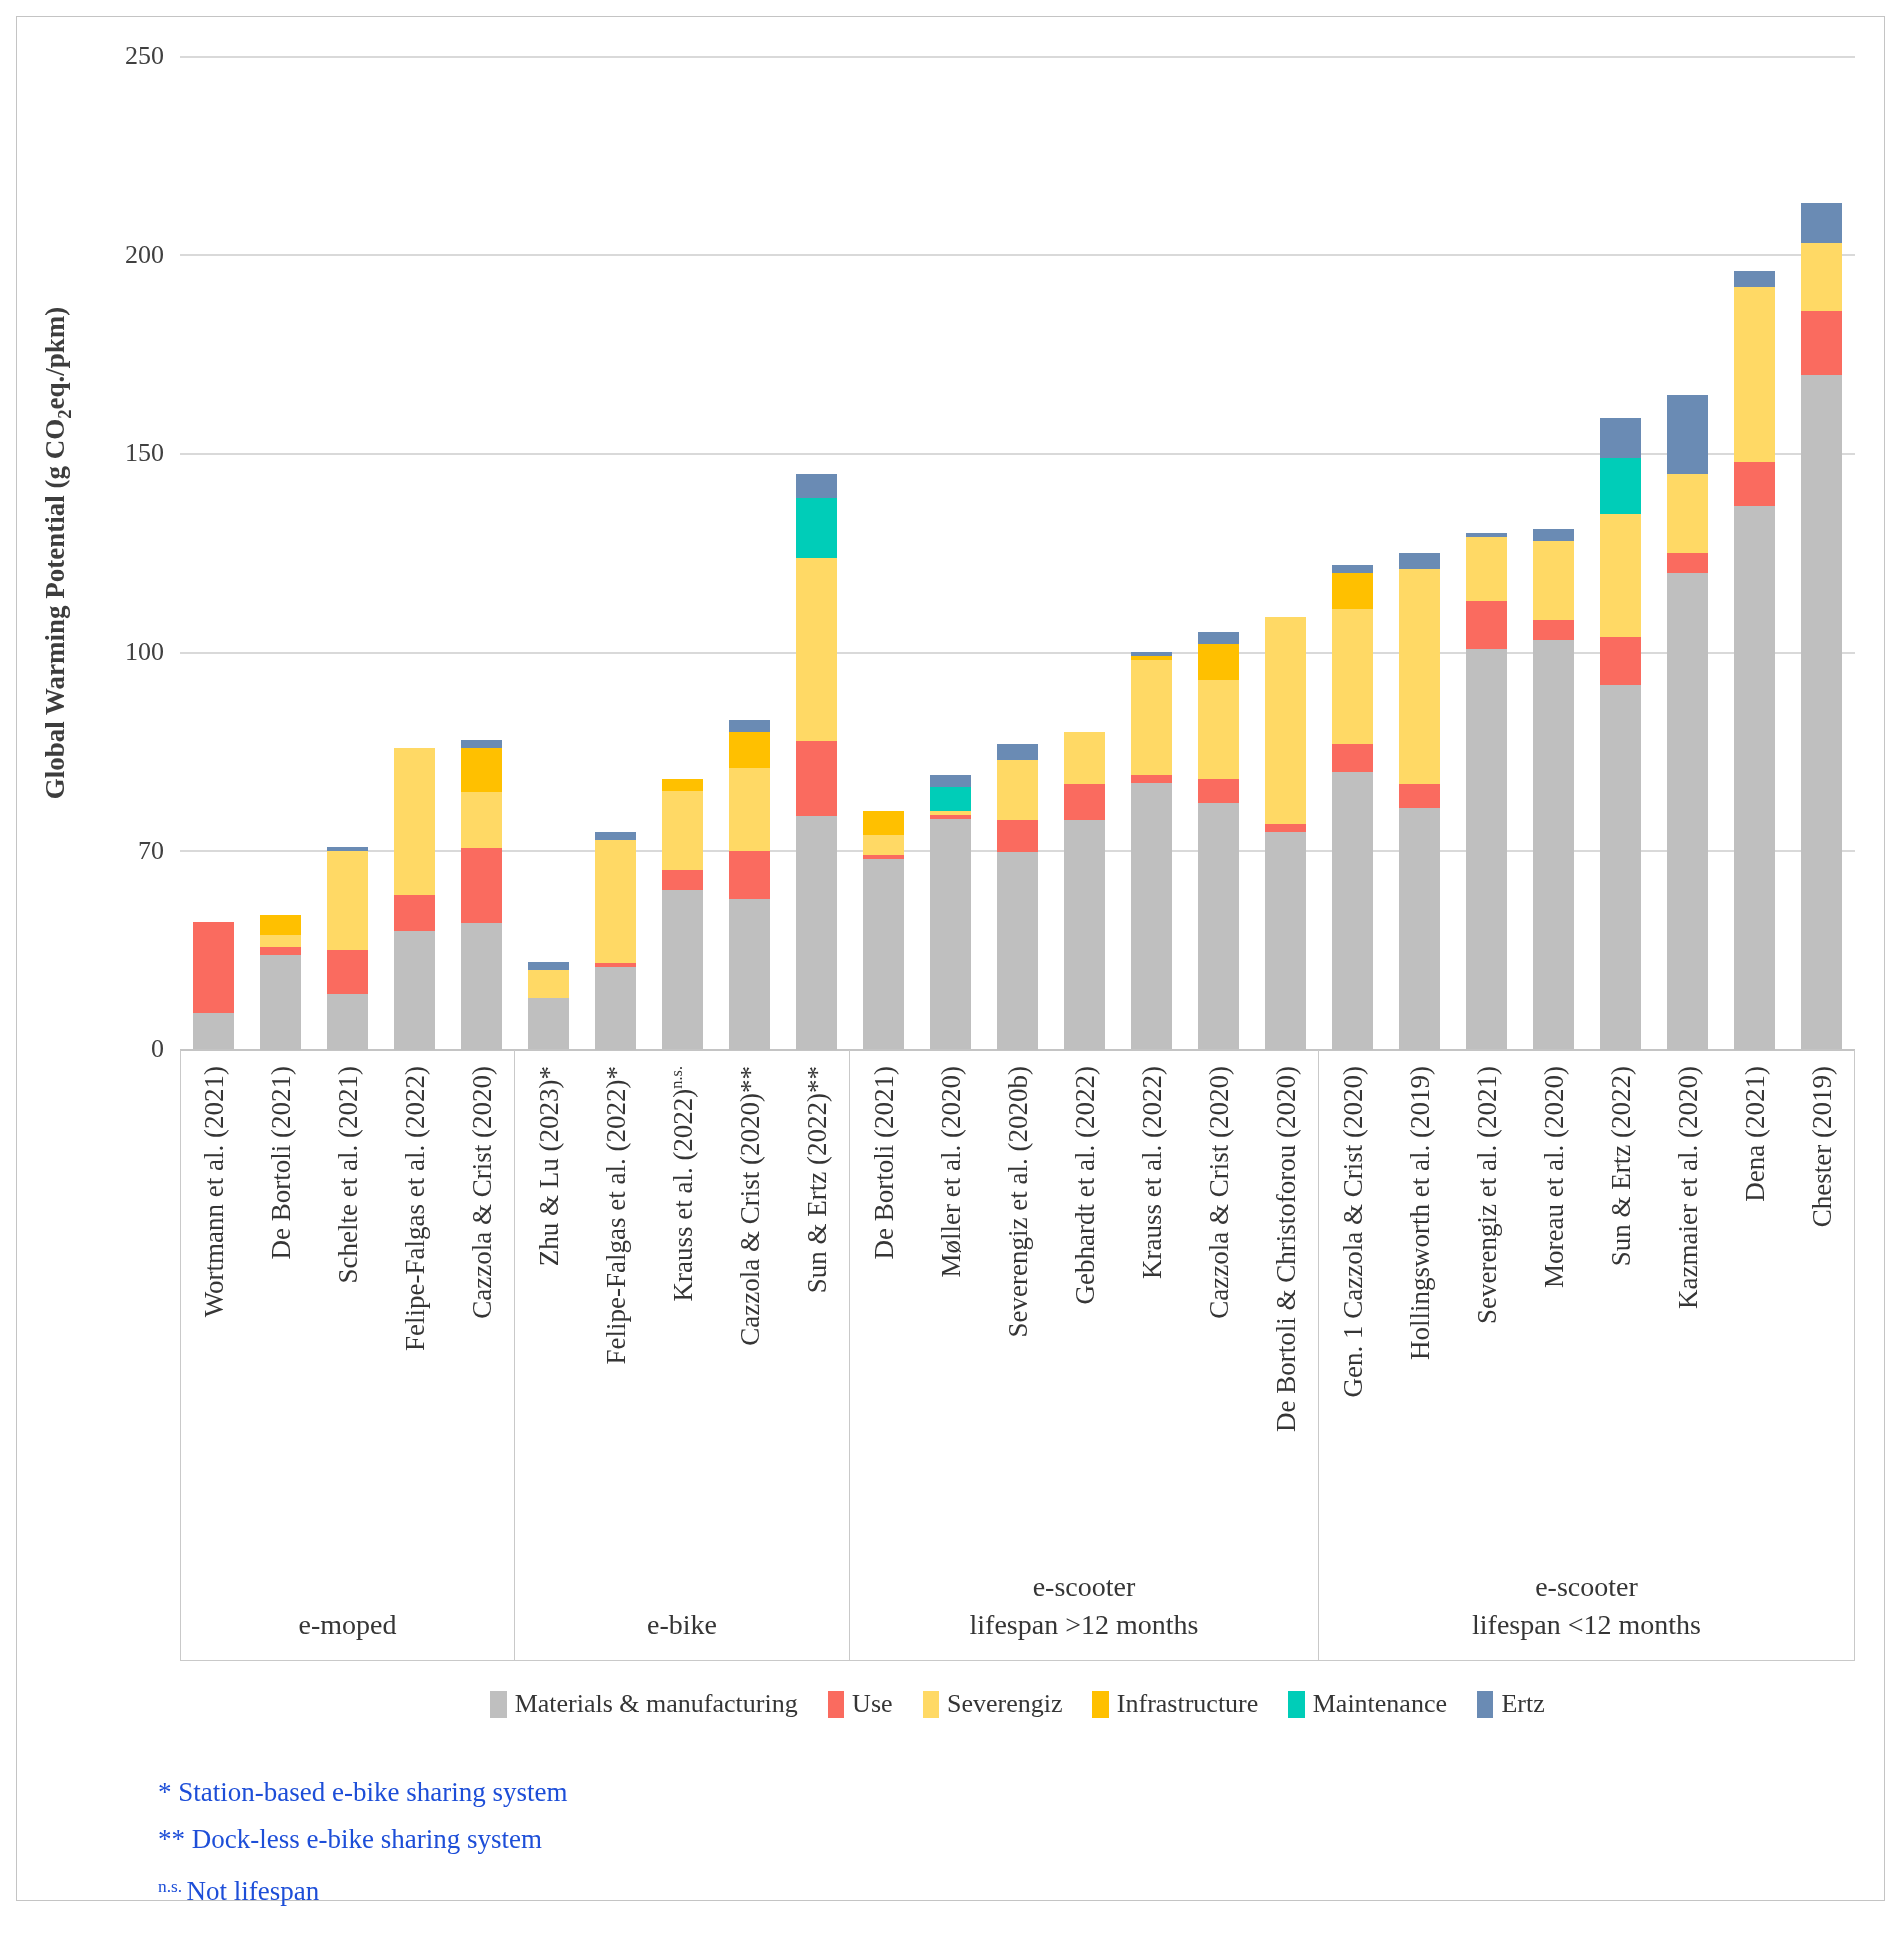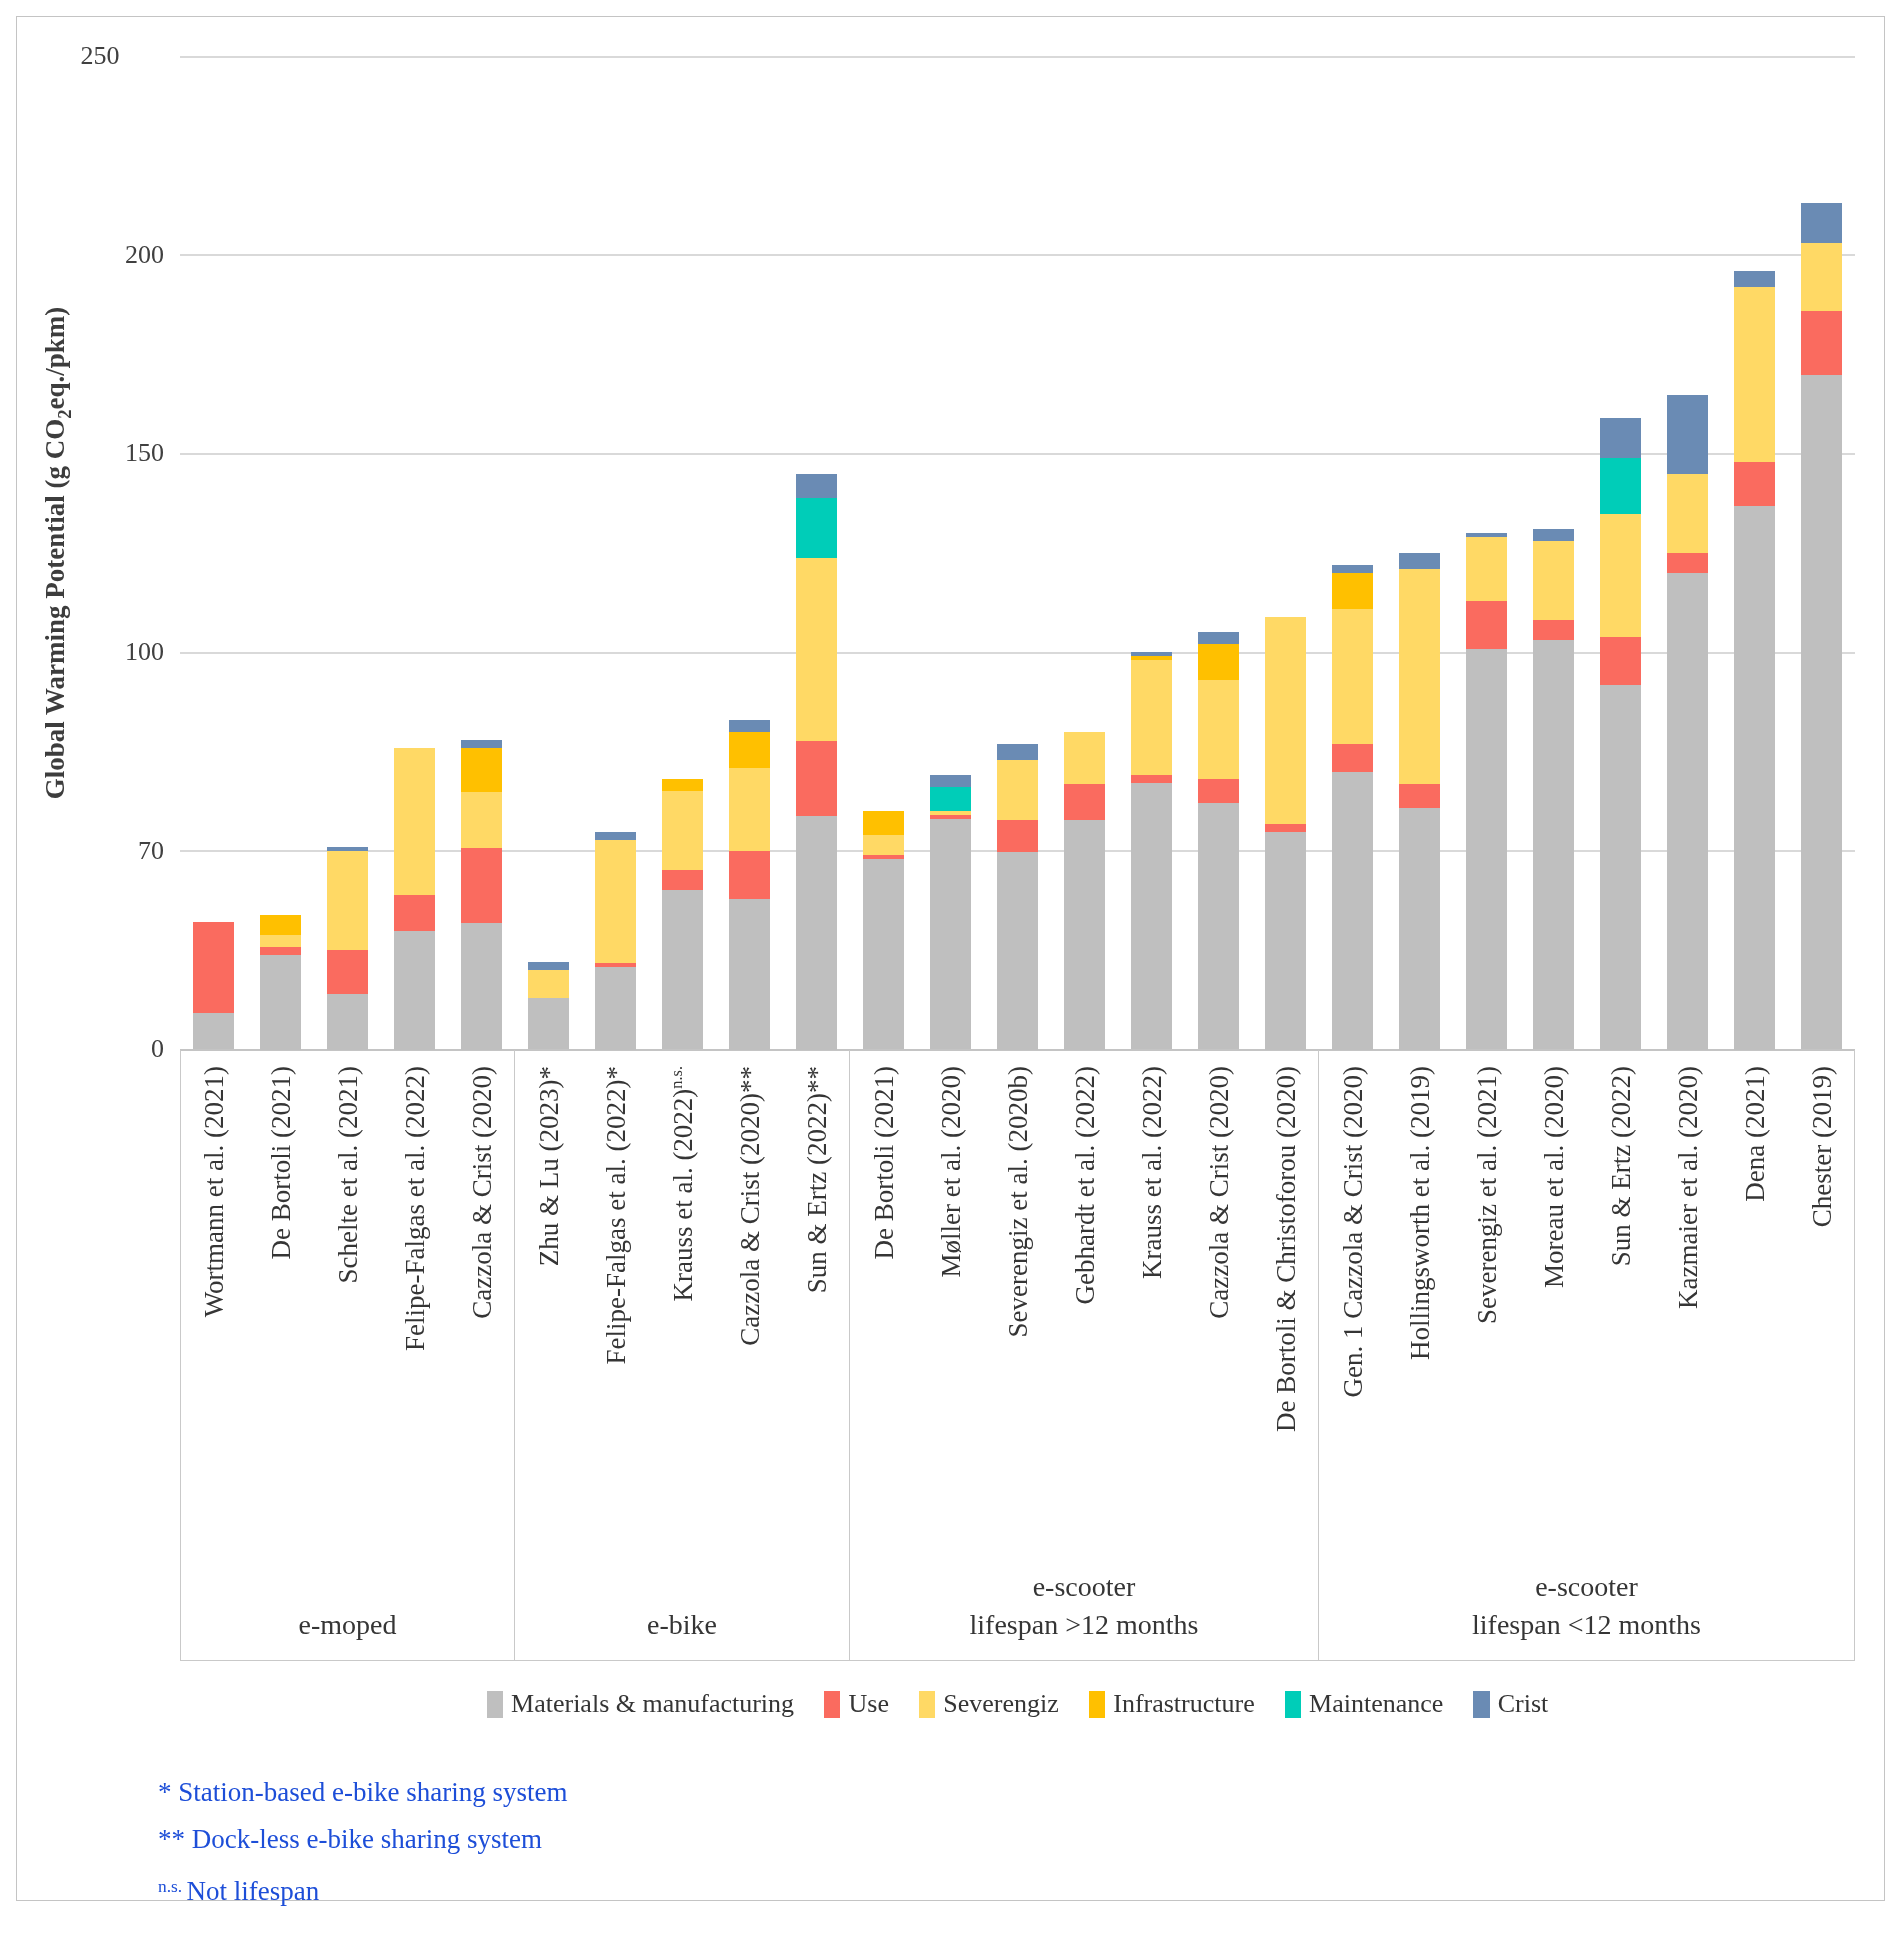--- a/index.html
+++ b/index.html
@@ -39,21 +39,21 @@
       <div class="gridline" style="left: 180px; top: 453px; width: 1675px;"></div>
       <div class="gridline" style="left: 180px; top: 254px; width: 1675px;"></div>
       <div class="gridline" style="left: 180px; top: 56px; width: 1675px;"></div>
     </div>
   <div id="tick-labels">
       <div class="tick-label" style="left: 36px; top: 1036px;">0</div>
       <div class="tick-label" style="left: 36px; top: 838px;">70</div>
       <div class="tick-label" style="left: 36px; top: 639px;">100</div>
       <div class="tick-label" style="left: 36px; top: 440px;">150</div>
       <div class="tick-label" style="left: 36px; top: 242px;">200</div>
-      <div class="tick-label" style="left: 36px; top: 43px; text-align: center;">250</div>
+      <div class="tick-label" style="left: 36px; top: 43px;">250</div>
     </div>
   <div id="y-title-anchor">
     <div id="y-title">
       <span>Global Warming Potential (g CO</span><span class="sub">2</span><span>eq./pkm)</span>
     </div>
   </div>
   <div id="bars">
       <div class="bar" style="left: 193px; top: 922px; height: 127px;">
         <div class="seg" style="height: 36px; background: rgb(191, 191, 191);"></div>
         <div class="seg" style="height: 91px; background: rgb(250, 107, 95);"></div>
@@ -326,21 +326,21 @@
     <div class="legend-item">
       <div class="legend-swatch" style="background: rgb(255, 192, 0);"></div>
       <div class="legend-text">Infrastructure</div>
     </div>
     <div class="legend-item">
       <div class="legend-swatch" style="background: rgb(0, 205, 184);"></div>
       <div class="legend-text">Maintenance</div>
     </div>
     <div class="legend-item">
       <div class="legend-swatch" style="background: rgb(106, 139, 180);"></div>
-      <div class="legend-text">Crist</div>
+      <div class="legend-text">Ertz</div>
     </div>
   </div>
 <div id="footnotes">
     <div class="footnote-line"><span class="footnote-marker">* </span><span>Station-based e-bike sharing system</span></div>
     <div class="footnote-line"><span class="footnote-marker">** </span><span>Dock-less e-bike sharing system</span></div>
     <div class="footnote-line"><span class="footnote-marker sup">n.s. </span><span>Not lifespan</span></div>
   </div>
 
 
 </body></html>

